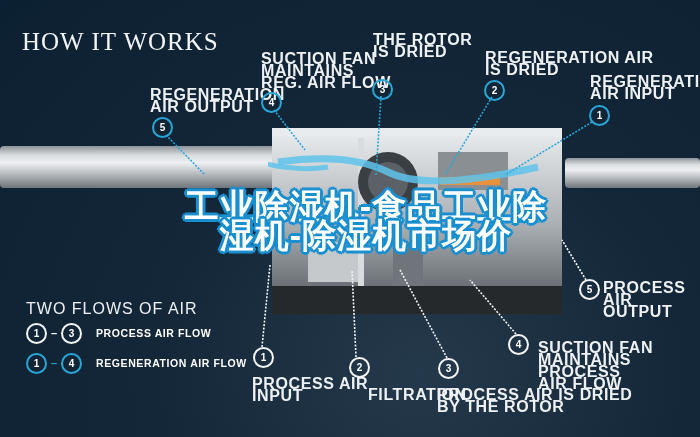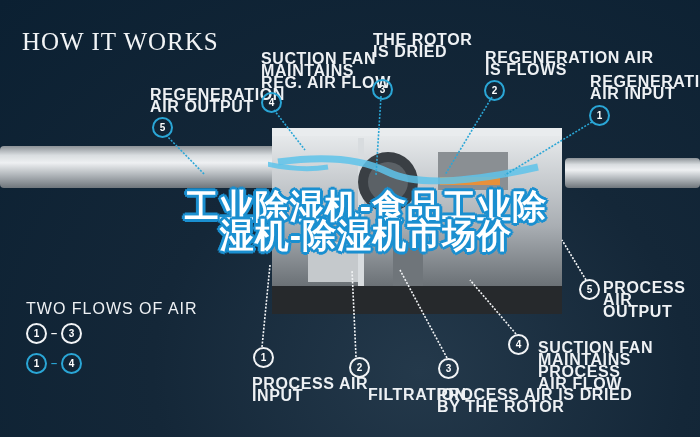--- a/index.html
+++ b/index.html
@@ -83,21 +83,21 @@
 <div class="lbl" style="left:261px;top:53px;">SUCTION FAN
 MAINTAINS
 REG. AIR FLOW</div>
 <div class="circ" style="left:261px;top:92px;">4</div>
 
 <div class="lbl" style="left:373px;top:34px;">THE ROTOR
 IS DRIED</div>
 <div class="circ" style="left:372px;top:79px;">3</div>
 
 <div class="lbl" style="left:485px;top:52px;">REGENERATION AIR
-IS FLOWS</div>
+IS DRIED</div>
 <div class="circ" style="left:484px;top:80px;">2</div>
 
 <div class="lbl" style="left:590px;top:76px;">REGENERATION
 AIR INPUT</div>
 <div class="circ" style="left:589px;top:105px;">1</div>
 
 <div class="circ w" style="left:253px;top:347px;">1</div>
 <div class="lbl" style="left:252px;top:378px;">PROCESS AIR
 INPUT</div>
 
@@ -115,21 +115,23 @@
 
 <div class="circ w" style="left:579px;top:279px;">5</div>
 <div class="lbl" style="left:603px;top:282px;">PROCESS AIR
 OUTPUT</div>
 
 <div class="abs legend-title">TWO FLOWS OF AIR</div>
 <div class="legrow" style="top:323px;">
   <div class="circ w">1</div>
   <div class="dash">–</div>
   <div class="circ w">3</div>
+  <div class="legtext">PROCESS AIR FLOW</div>
 </div>
 <div class="legrow" style="top:353px;">
   <div class="circ">1</div>
   <div class="dash" style="color:#2aa6d6;">–</div>
   <div class="circ">4</div>
+  <div class="legtext">REGENERATION AIR FLOW</div>
 </div>
 
 <div class="cap" style="top:184px;">工业除湿机-食品工业除</div>
 <div class="cap" style="top:213px;">湿机-除湿机市场价</div>
 
 </body></html>

